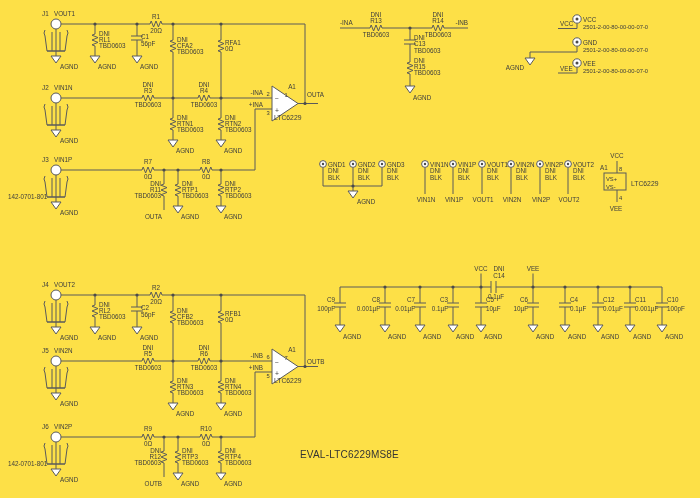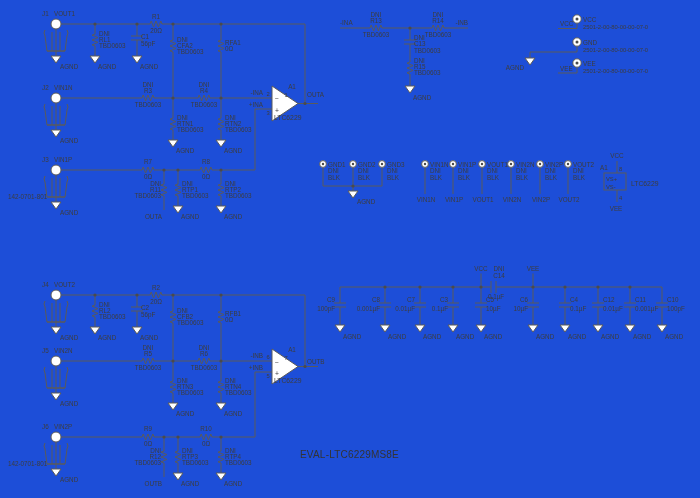--- a/index.html
+++ b/index.html
@@ -1,16 +1,16 @@
 <!DOCTYPE html>
 <html><head>
 <meta charset="utf-8">
 <style>
   html,body{margin:0;padding:0;background:#fff;}
-  .page{width:700px;height:498px;background:#1d4ed8;position:relative;}
+  .page{width:700px;height:498px;background:#fde047;position:relative;}
   svg{display:block;}
   svg text{font-family:"Liberation Sans",sans-serif;fill:#3d3d3d;font-size:6.3px;}
   .tm{text-anchor:middle}
   .te{text-anchor:end}
   .pn{font-size:5.8px}
   .s7{font-size:6.8px}
   .ttl{font-size:10px;letter-spacing:.2px;fill:#333}
   .w{stroke:#5a5a5a;stroke-width:1;fill:none}
   .sym{stroke:#5a5a5a;stroke-width:1;fill:none}
   .wh{fill:#fff}

